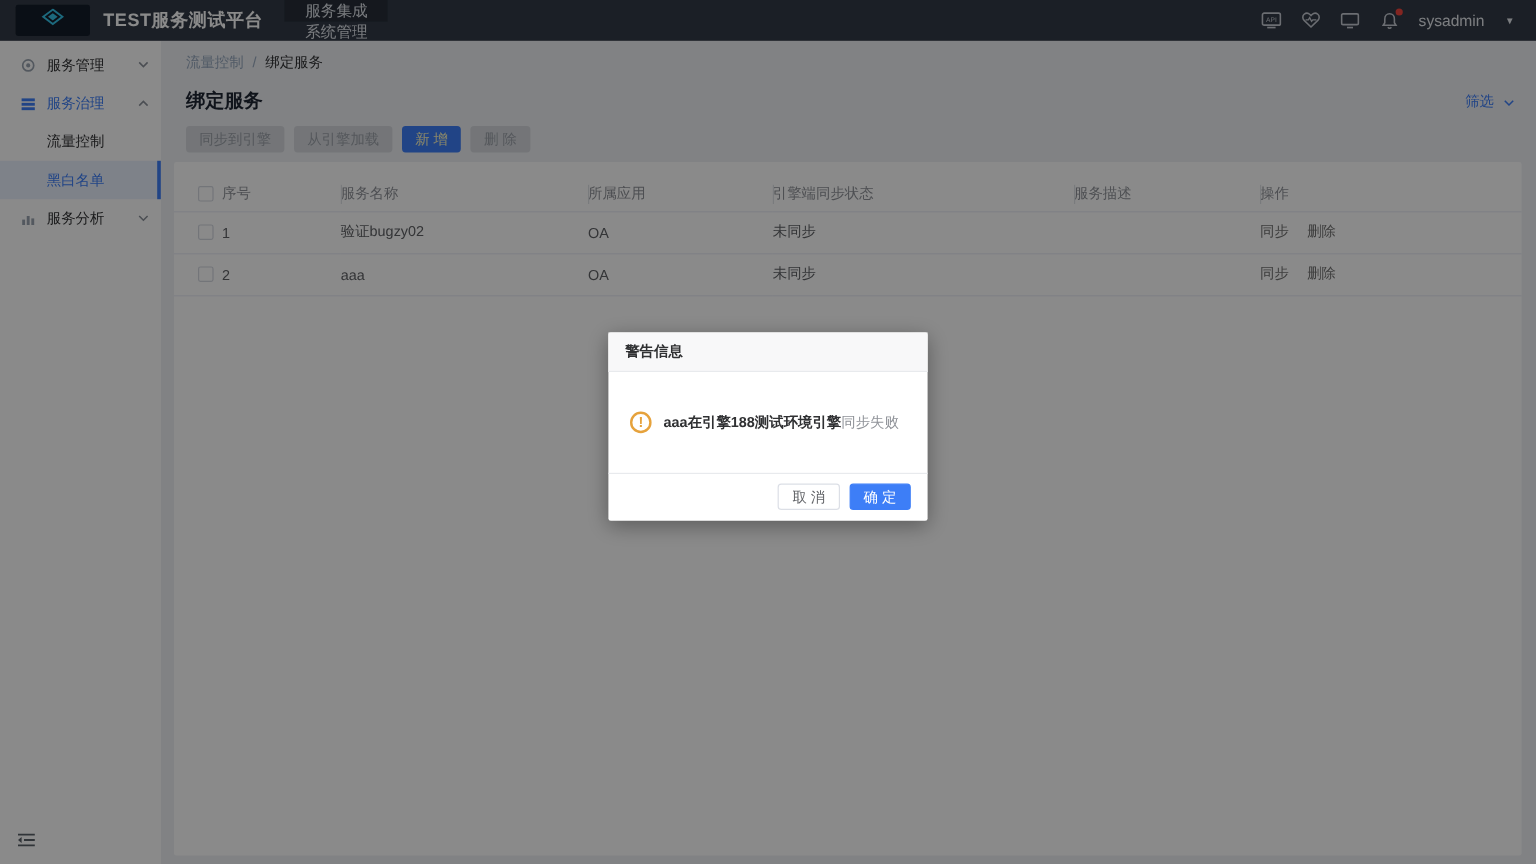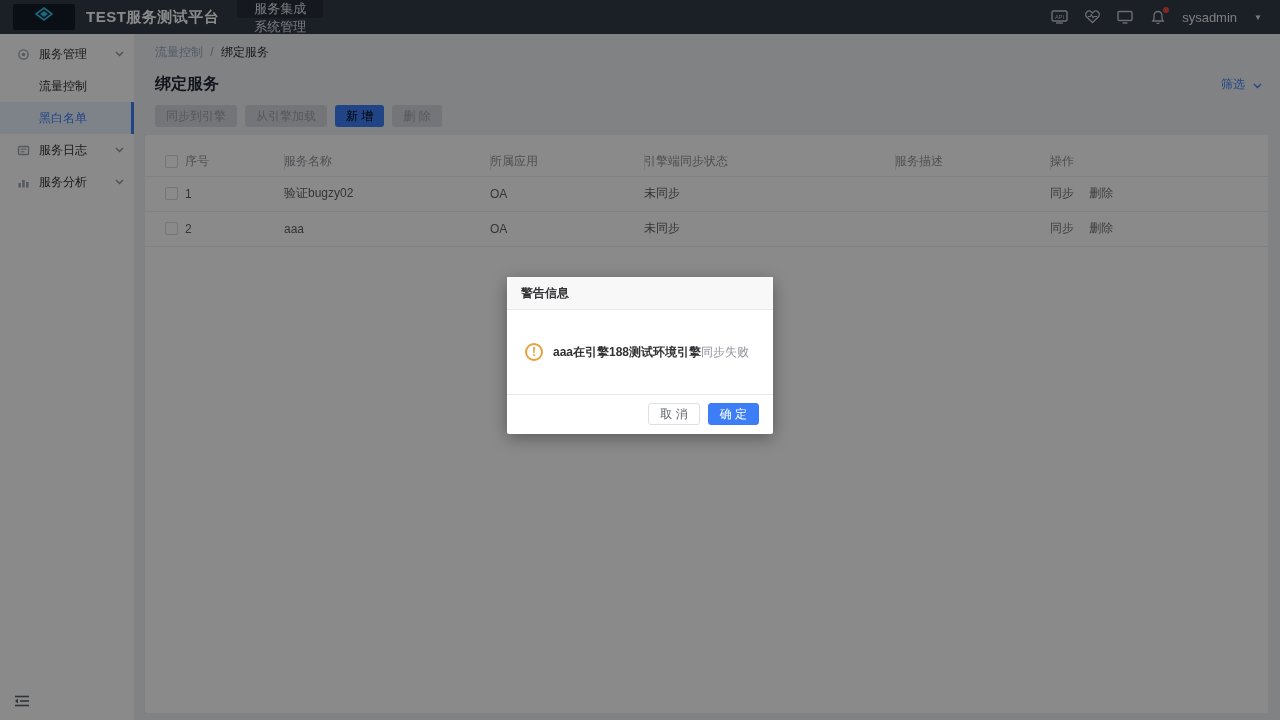--- a/index.html
+++ b/index.html
@@ -46,21 +46,21 @@
   .bc-sep { color:#97a8be; margin:0 4px; }
   .bc-current { color:#303133; }
   .title-row { display:flex; align-items:center; margin:13px 18px 0 21px; }
   .page-title { font-size:16px; font-weight:bold; color:#1f2633; }
   .filter-link { margin-left:auto; color:#3d7ef7; font-size:12px; cursor:pointer;
     display:flex; align-items:center; gap:8px; }
   .toolbar { margin:10px 0 0 21px; display:flex; gap:8px; }
   .btn { height:22px; padding:0 11px; font-size:12px; border:none; border-radius:3px; cursor:pointer;
     font-family:inherit; }
   .btn.disabled { background:#d6d9de; color:#9da2aa; cursor:not-allowed; }
-  .btn.primary { background:#3d7ef7; color:#000000; }
+  .btn.primary { background:#3d7ef7; color:#fef9c3; }
 
   .card { margin:8px 12px 0 11px; background:#ffffff; border-radius:2px; height:578px;
     padding:13px 0 0 0; }
   table { width:100%; border-collapse:collapse; table-layout:fixed; }
   th { height:28px; font-size:12px; font-weight:normal; color:#909399; text-align:left;
     border-bottom:1px solid #ebeef5; position:relative; }
   th.sep::before { content:""; position:absolute; left:0; top:6px; bottom:6px; width:1px; background:#dfe3e8; }
   td { height:35px; font-size:12px; color:#606266; border-bottom:1px solid #ebeef5; }
   .cb { width:13px; height:13px; border:1px solid #d4d8e0; border-radius:2px; background:#fff;
     margin-left:20px; cursor:pointer; }
@@ -147,40 +147,40 @@
           <circle cx="6.5" cy="6.5" r="1.7" fill="currentColor"></circle>
         </svg>
       </span>
       <span>服务管理</span>
       <span class="chev">
         <svg width="9" height="6" viewBox="0 0 9 6">
             <path d="M1 1 L4.5 4.5 L8 1" fill="none" stroke="currentColor" stroke-width="1.3"></path>
           </svg>
       </span>
     </div>
+    <div class="menu-item active-parent">
+      <span class="mi-icon">
+        <svg width="13" height="13" viewBox="0 0 13 13">
+          <rect x="1" y="2" width="11" height="2.4" fill="currentColor"></rect>
+          <rect x="1" y="5.7" width="11" height="2.4" fill="currentColor"></rect>
+          <rect x="1" y="9.4" width="11" height="2.4" fill="currentColor"></rect>
+        </svg>
+      </span>
+      <span>服务治理</span>
+      <span class="chev">
+        <svg width="9" height="6" viewBox="0 0 9 6">
+            <path d="M1 5 L4.5 1.5 L8 5" fill="none" stroke="currentColor" stroke-width="1.3"></path>
+          </svg>
+      </span>
+    </div>
     <div class="sub-item">
       <span>流量控制</span>
     </div>
     <div class="sub-item active">
       <span>黑白名单</span>
-    </div>
-    <div class="menu-item">
-      <span class="mi-icon">
-        <svg width="13" height="13" viewBox="0 0 13 13">
-          <rect x="1.5" y="2.5" width="10" height="8" rx="1" fill="none" stroke="currentColor" stroke-width="1.3"></rect>
-          <line x1="3.5" y1="5.2" x2="9.5" y2="5.2" stroke="currentColor" stroke-width="1.1"></line>
-          <line x1="3.5" y1="7.8" x2="7.5" y2="7.8" stroke="currentColor" stroke-width="1.1"></line>
-        </svg>
-      </span>
-      <span>服务日志</span>
-      <span class="chev">
-        <svg width="9" height="6" viewBox="0 0 9 6">
-            <path d="M1 1 L4.5 4.5 L8 1" fill="none" stroke="currentColor" stroke-width="1.3"></path>
-          </svg>
-      </span>
     </div>
     <div class="menu-item">
       <span class="mi-icon">
         <svg width="13" height="13" viewBox="0 0 13 13">
           <rect x="1.5" y="7" width="2.4" height="4.5" fill="currentColor"></rect>
           <rect x="5.3" y="4" width="2.4" height="7.5" fill="currentColor"></rect>
           <rect x="9.1" y="6" width="2.4" height="5.5" fill="currentColor"></rect>
         </svg>
       </span>
       <span>服务分析</span>

